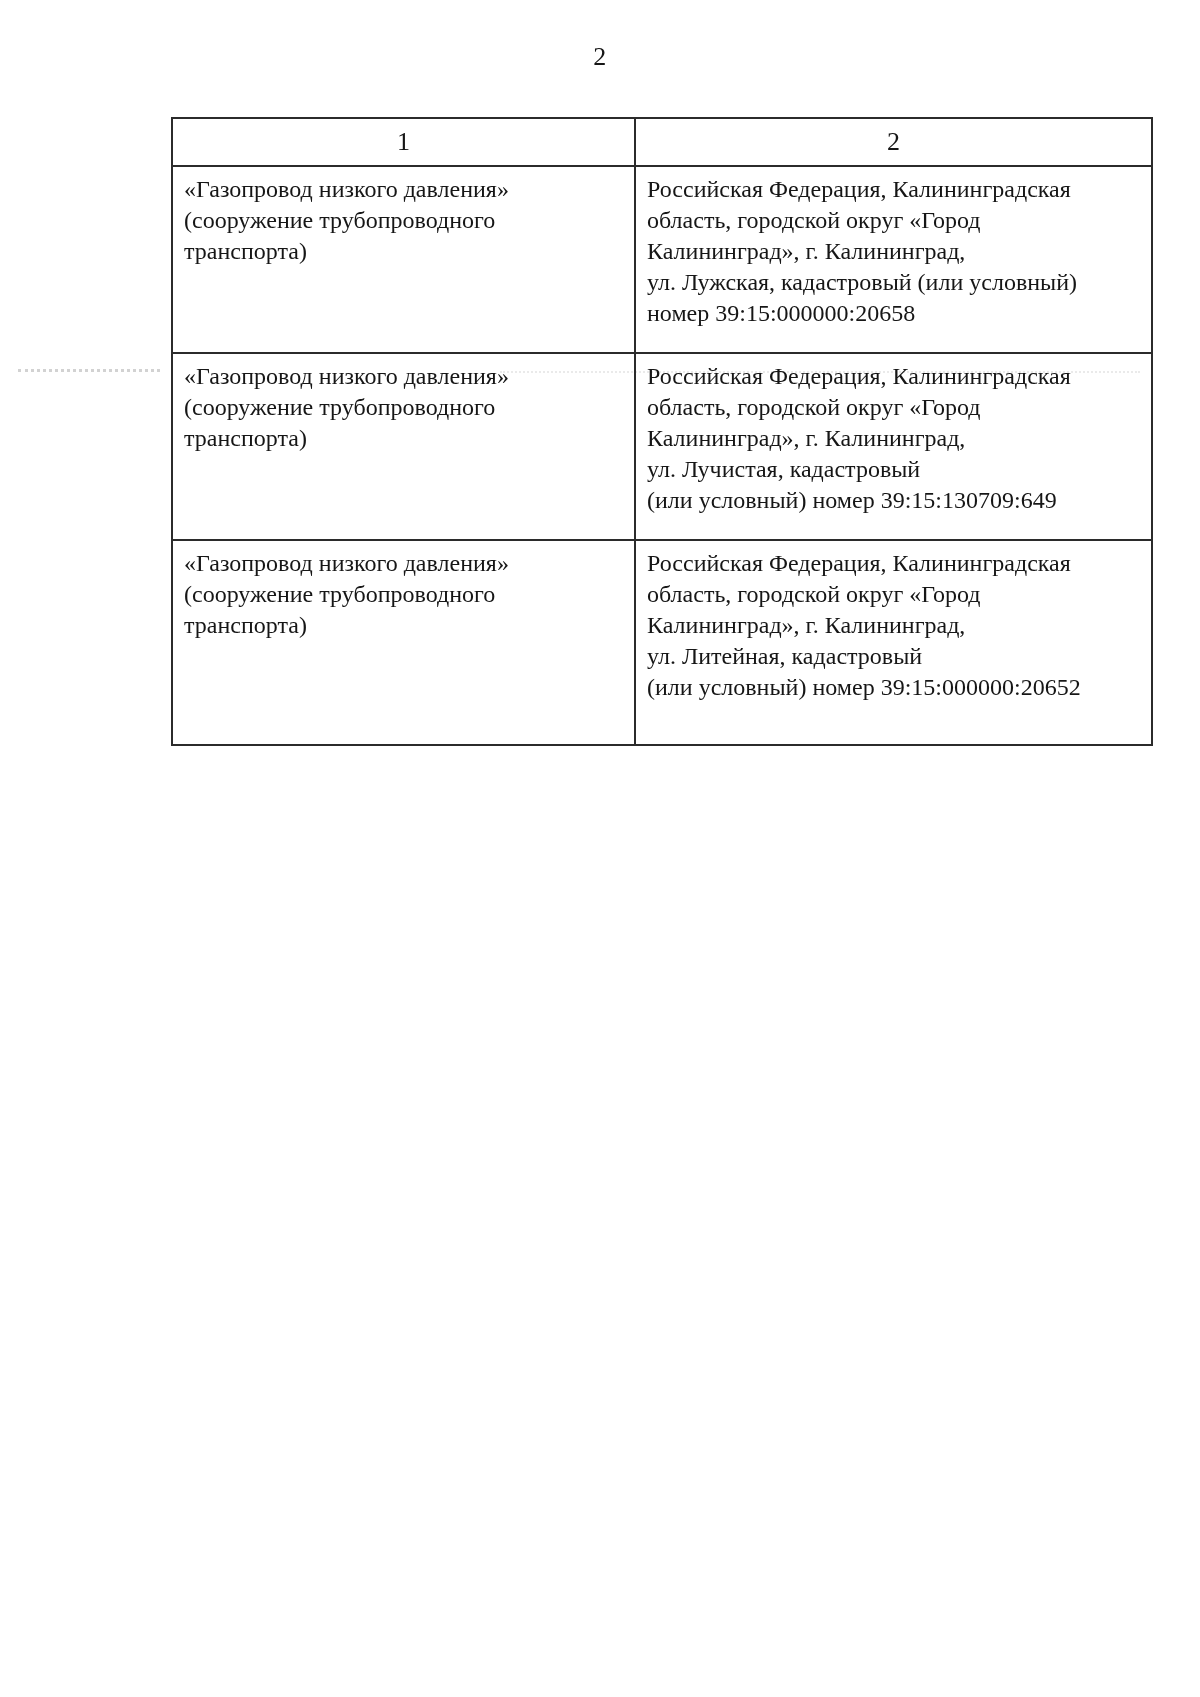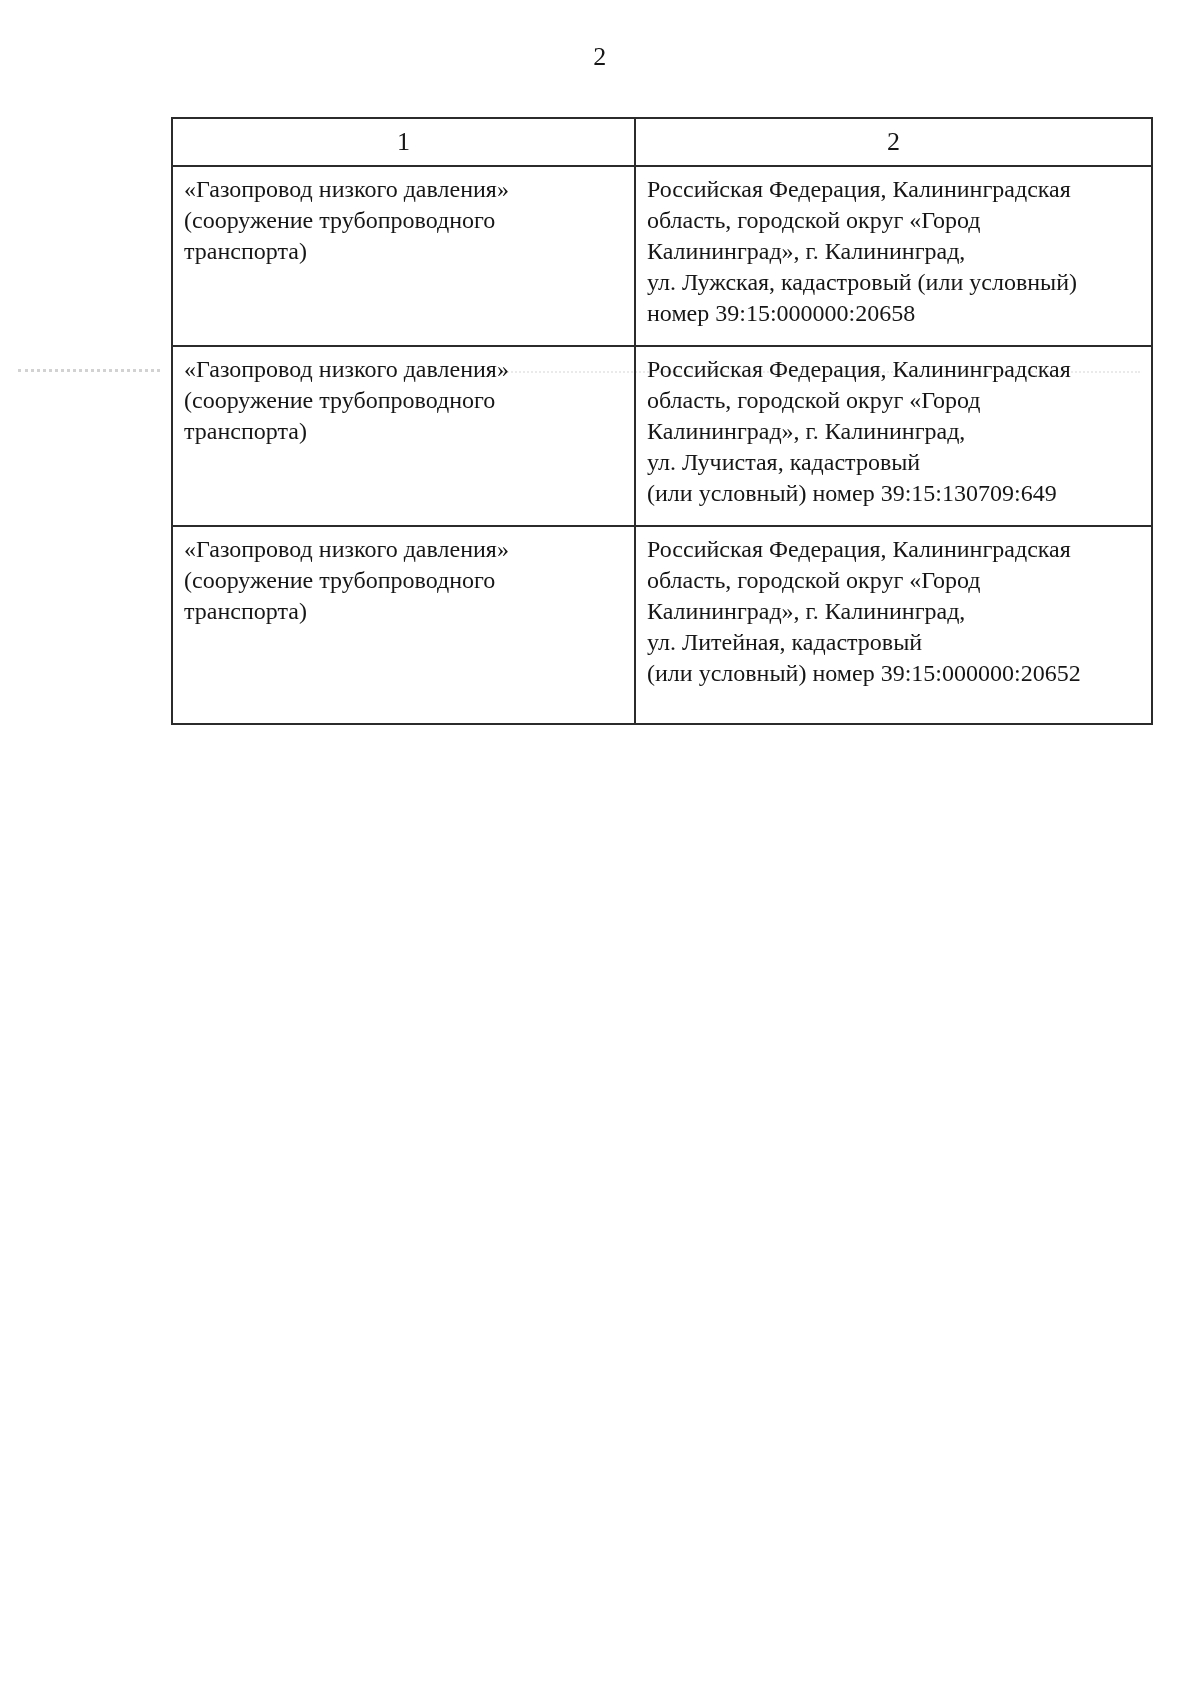--- a/index.html
+++ b/index.html
@@ -43,21 +43,21 @@
     padding: 0;
     font-weight: normal;
     font-size: 26px;
     text-align: center;
     vertical-align: middle;
   }
   .doc-table td {
     vertical-align: top;
     font-size: 24px;
     line-height: 31px;
-    padding: 7px 6px 9px 11px;
+    padding: 7px 6px 16px 11px;
     white-space: pre-line;
   }
   tr.row-a td, tr.row-b td { height: 162px; }
   tr.row-c td { height: 180px; }
 
   
   .artifact {
     position: absolute;
     height: 0;
   }

